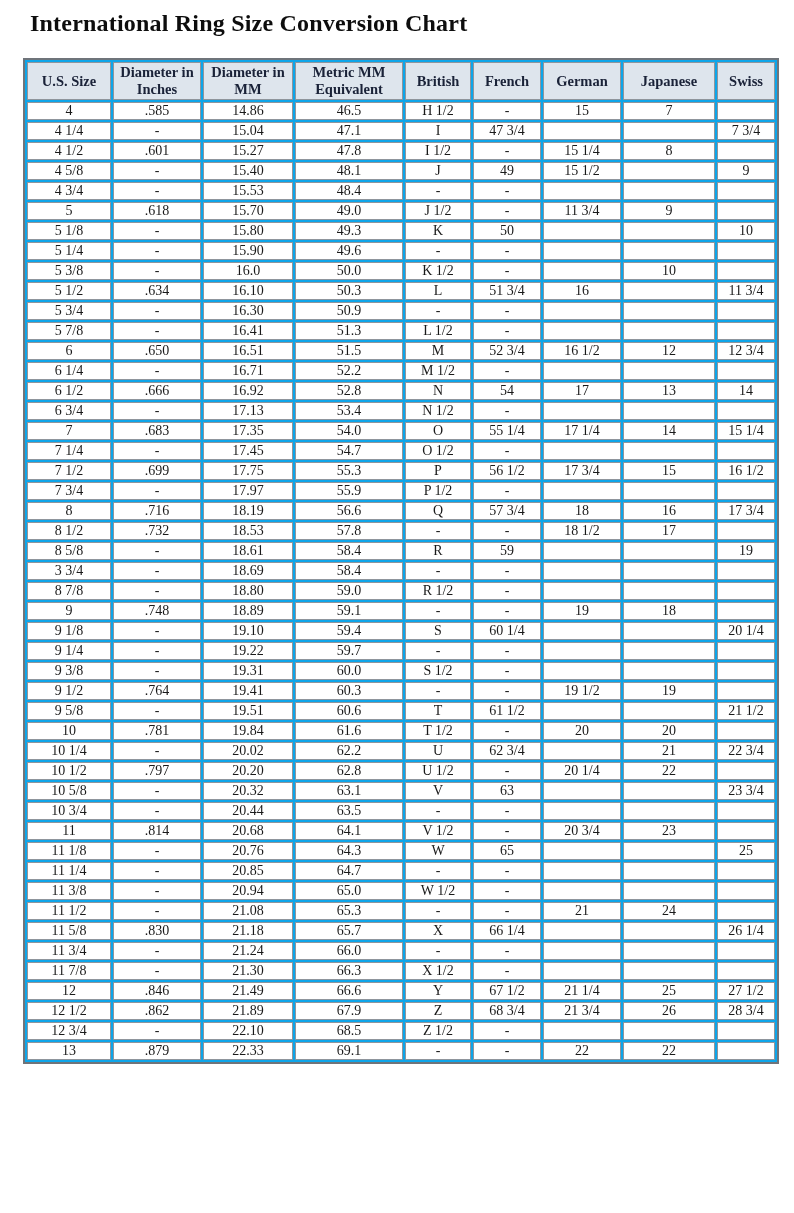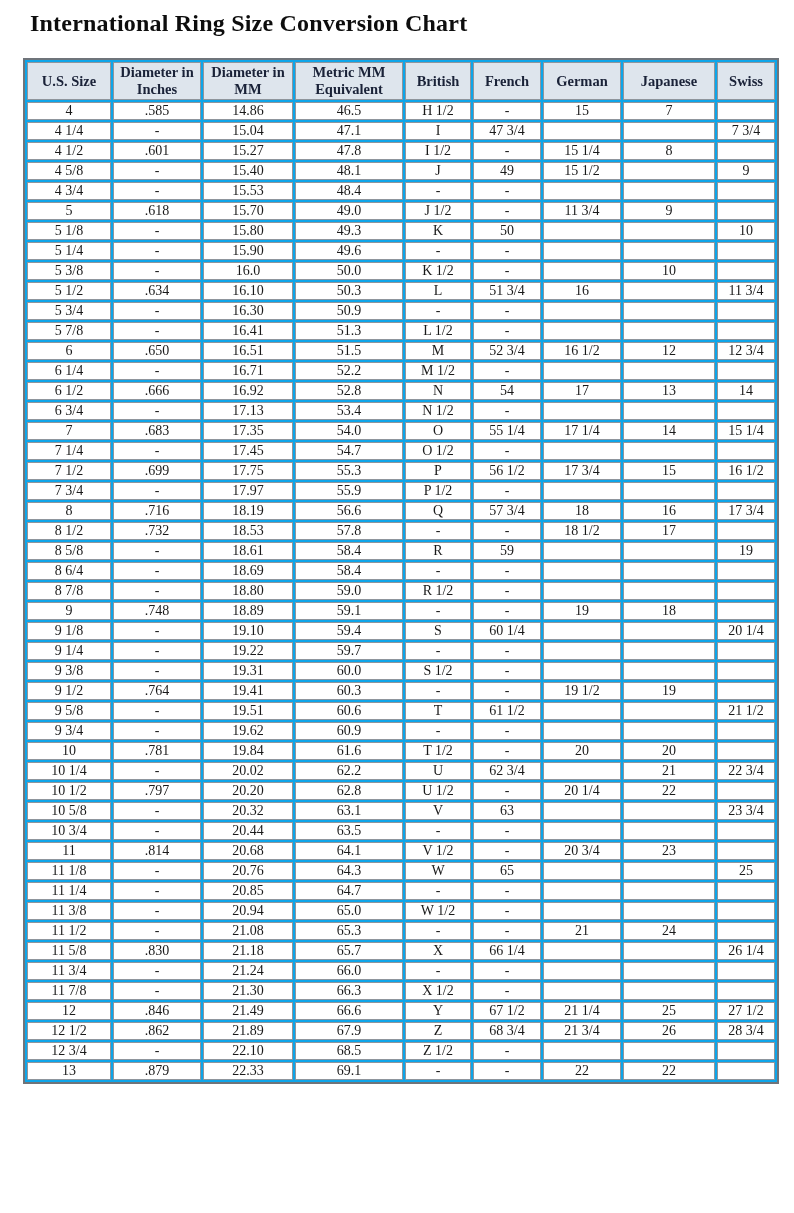--- a/index.html
+++ b/index.html
@@ -341,21 +341,21 @@
           <td>-</td>
           <td>18.61</td>
           <td>58.4</td>
           <td>R</td>
           <td>59</td>
           <td></td>
           <td></td>
           <td>19</td>
         </tr>
         <tr>
-          <td>8 6/4</td>
+          <td>3 3/4</td>
           <td>-</td>
           <td>18.69</td>
           <td>58.4</td>
           <td>-</td>
           <td>-</td>
           <td></td>
           <td></td>
           <td></td>
         </tr>
         <tr>
@@ -427,31 +427,20 @@
         <tr>
           <td>9 5/8</td>
           <td>-</td>
           <td>19.51</td>
           <td>60.6</td>
           <td>T</td>
           <td>61 1/2</td>
           <td></td>
           <td></td>
           <td>21 1/2</td>
-        </tr>
-        <tr>
-          <td>9 3/4</td>
-          <td>-</td>
-          <td>19.62</td>
-          <td>60.9</td>
-          <td>-</td>
-          <td>-</td>
-          <td></td>
-          <td></td>
-          <td></td>
         </tr>
         <tr>
           <td>10</td>
           <td>.781</td>
           <td>19.84</td>
           <td>61.6</td>
           <td>T 1/2</td>
           <td>-</td>
           <td>20</td>
           <td>20</td>

